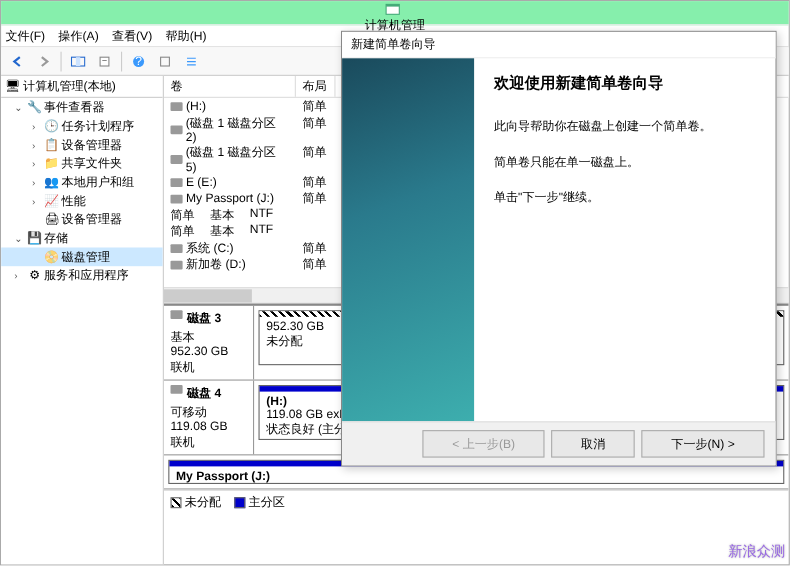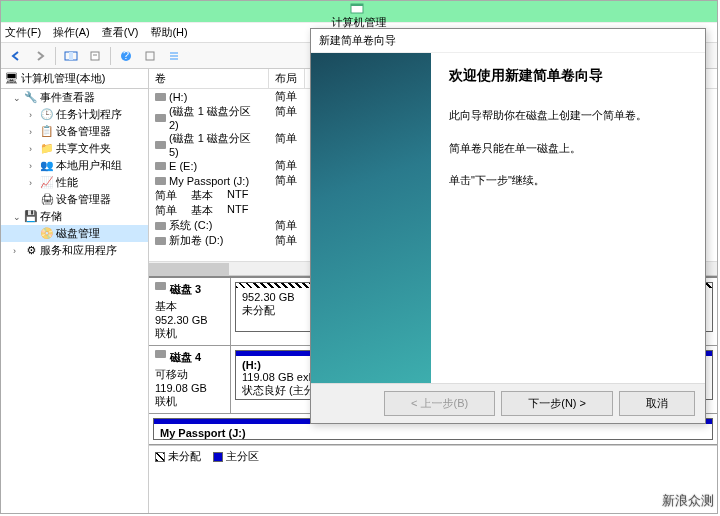--- a/index.html
+++ b/index.html
@@ -52,21 +52,21 @@
 .wizard { position: absolute; top: 28px; left: 310px; width: 396px; height: 396px; background: #fff; border: 1px solid #888; box-shadow: 2px 2px 8px rgba(0,0,0,0.2); display: flex; flex-direction: column; }
 .wiz-title { height: 24px; background: #fff; padding: 4px 8px; border-bottom: 1px solid #eee; }
 .wiz-body { flex: 1; display: flex; }
 .wiz-side { width: 120px; background: linear-gradient(160deg, #1a4a5c 0%, #2a7a8c 40%, #3daeae 100%); }
 .wiz-content { flex: 1; padding: 14px 18px; }
 .wiz-heading { font-size: 14px; font-weight: bold; margin-bottom: 22px; }
 .wiz-text { margin-bottom: 16px; line-height: 1.5; }
 .wiz-buttons { height: 40px; border-top: 1px solid #ddd; display: flex; justify-content: flex-end; align-items: center; padding: 0 10px; gap: 6px; background: #f0f0f0; }
 .wiz-btn { padding: 4px 26px; border: 1px solid #aaa; background: #e8e8e8; min-width: 72px; text-align: center; }
 .wiz-btn.disabled { color: #999; }
-.watermark { position: absolute; right: 6px; bottom: 6px; color: #000000; font-size: 13px; text-shadow: 0 0 2px rgba(0,0,0,0.5); opacity: 0.7; writing-mode: horizontal-tb; }
+.watermark { position: absolute; right: 6px; bottom: 6px; color: #6d28d9; font-size: 13px; text-shadow: 0 0 2px rgba(0,0,0,0.5); opacity: 0.7; writing-mode: horizontal-tb; }
 </style>
 </head>
 <body>
 
 <div class="window">
   <div class="titlebar">
     <span class="titlebar-icon"><svg width="14" height="14">
           <rect x="1" y="3" width="12" height="9" fill="#fff" stroke="#4a7" stroke-width="1"></rect>
           <rect x="1" y="3" width="12" height="2" fill="#4a7"></rect>
         </svg></span>
@@ -346,18 +346,18 @@
     <div class="wiz-side"></div>
     <div class="wiz-content">
       <div class="wiz-heading">欢迎使用新建简单卷向导</div>
       <div class="wiz-text">此向导帮助你在磁盘上创建一个简单卷。</div>
       <div class="wiz-text">简单卷只能在单一磁盘上。</div>
       <div class="wiz-text">单击"下一步"继续。</div>
     </div>
   </div>
   <div class="wiz-buttons">
     <div class="wiz-btn disabled">&lt; 上一步(B)</div>
+    <div class="wiz-btn">取消</div>
     <div class="wiz-btn">下一步(N) &gt;</div>
-    <div class="wiz-btn">取消</div>
   </div>
 </div>
 
 <div class="watermark">新浪众测</div>
 
 </body></html>

